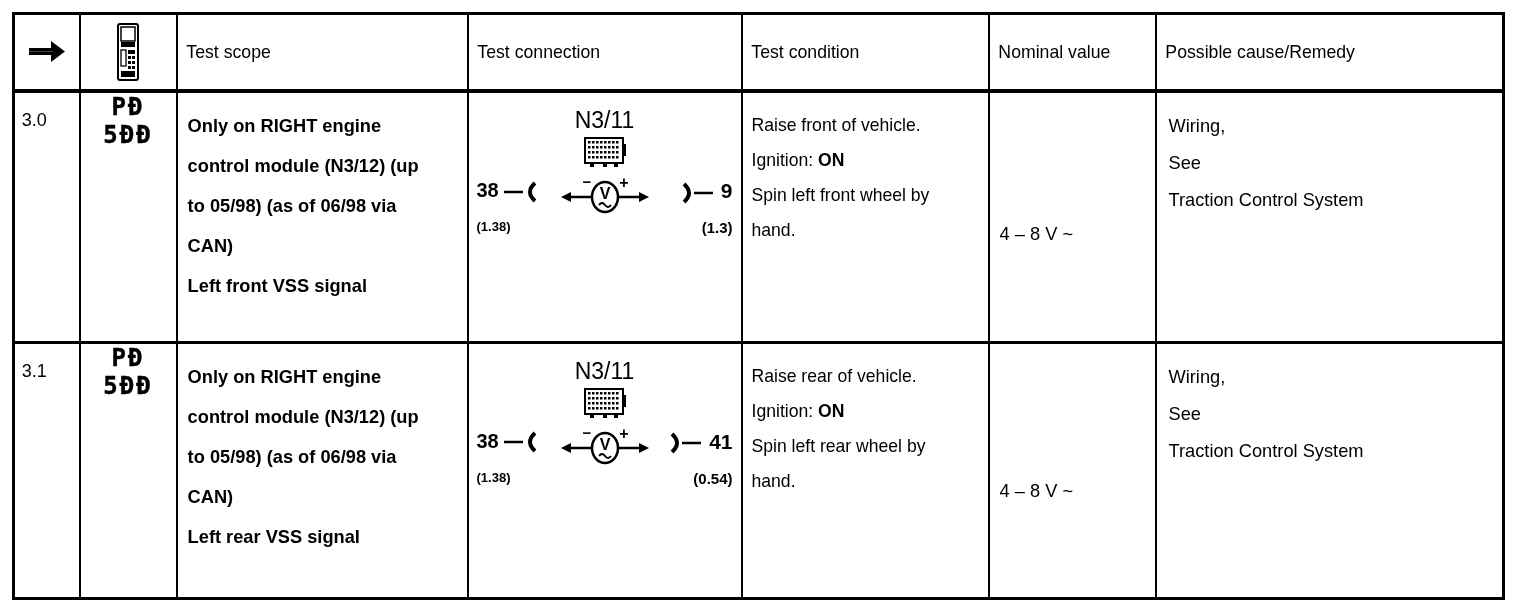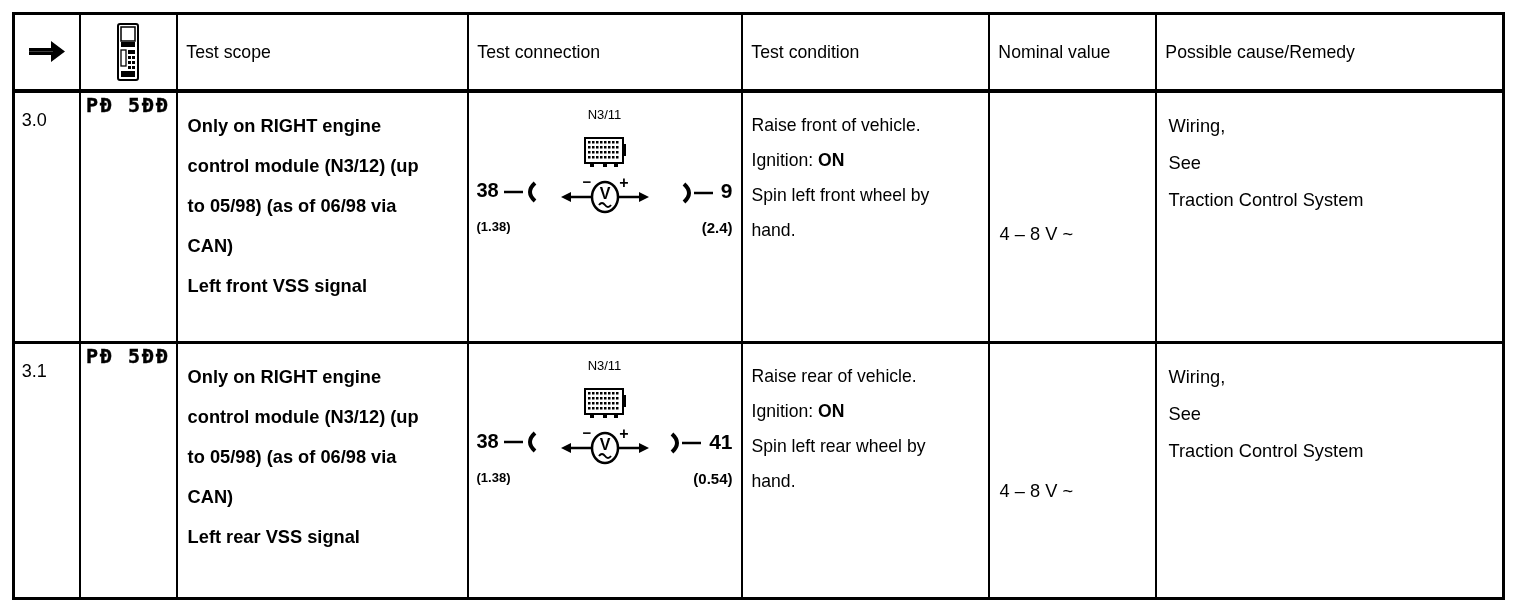--- a/index.html
+++ b/index.html
@@ -61,21 +61,21 @@
   
   .step-no{
     font-size:19px;padding:16px 0 0 7px;
     transform:scaleX(0.95);transform-origin:left top;
   }
 
   
   .code-cell{padding:14px 0 0 0;text-align:center;}
   .lcd{
     font-family:"DejaVu Sans Mono","Liberation Mono",monospace;
-    font-size:20px;font-weight:700;
+    font-size:24px;font-weight:700;
     letter-spacing:2px;
     -webkit-text-stroke:0.4px #000;
   }
 
   
   .scope{
     font-size:19px;font-weight:700;
     line-height:40px;
     padding:13px 4px 0 10px;
     transform:scaleX(0.96);transform-origin:left top;
@@ -104,21 +104,21 @@
   .rem{
     font-size:19px;line-height:37px;
     padding:14px 4px 0 12px;
     transform:scaleX(0.96);transform-origin:left top;
   }
 
   
   .conn{position:relative;height:100%;width:100%;}
   .conn .n-label{
     position:absolute;left:0;right:0;top:14px;
-    text-align:center;font-size:13px;letter-spacing:0px;
+    text-align:center;font-size:23px;letter-spacing:0px;
   }
   .conn .mod-ico{
     position:absolute;left:50%;top:43px;
     transform:translateX(-50%);
     width:44px;height:33px;
   }
   .conn .meter{
     position:absolute;left:50%;top:82px;
     transform:translateX(-50%);
     width:96px;height:40px;
@@ -276,21 +276,21 @@
           </svg>
         </div>
         <div class="pin-r">
           <svg class="brk" width="34" height="22" viewBox="0 0 34 22">
             <path d="M3 2 q10 9 0 18" fill="none" stroke="#000" stroke-width="4"></path>
             <line x1="13" y1="11" x2="32" y2="11" stroke="#000" stroke-width="2.5"></line>
           </svg>
           <span>9</span>
         </div>
         <div class="ref-l">(1.38)</div>
-        <div class="ref-r">(2.4)</div>
+        <div class="ref-r">(1.3)</div>
       </div>
     </td>
     <td>
       <div class="cond">
         <div><span>Raise front of vehicle.</span></div>
         <div><span>Ignition: </span><b>ON</b></div>
         <div><span>Spin left front wheel by</span></div>
         <div><span>hand.</span></div>
       </div>
     </td>

